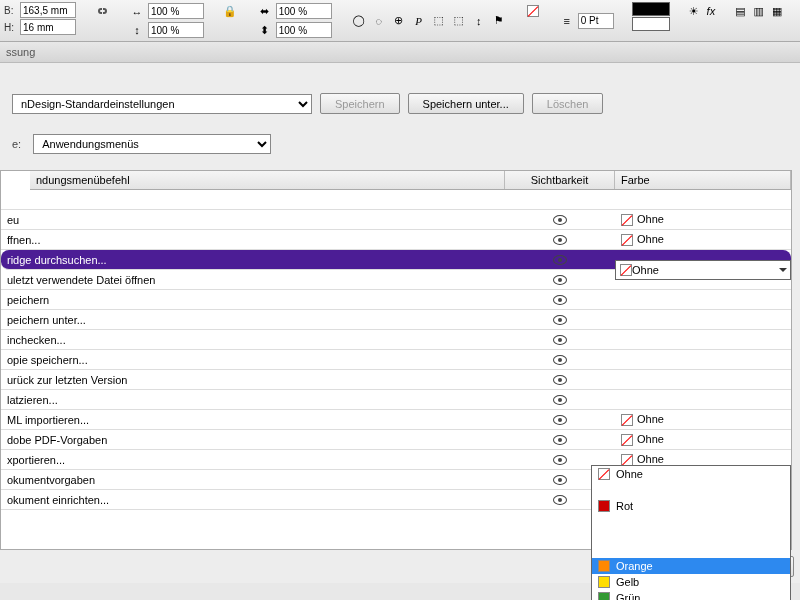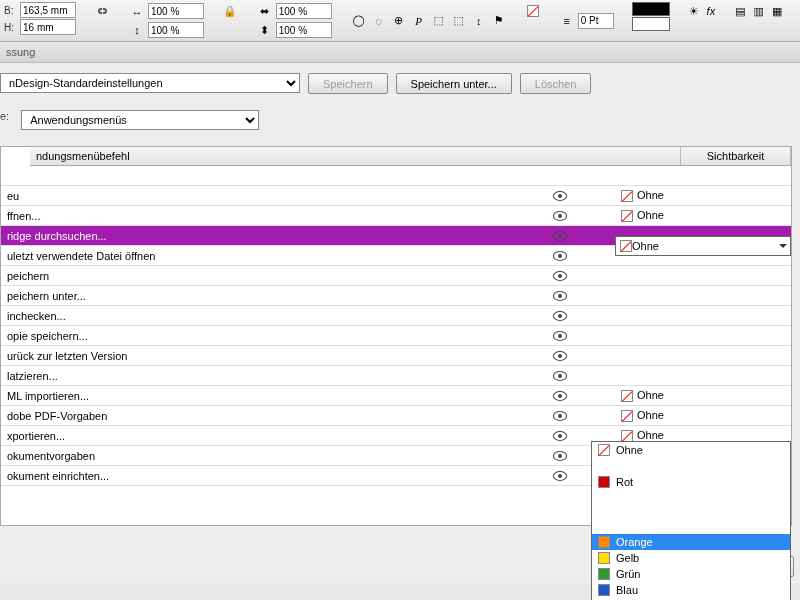--- a/index.html
+++ b/index.html
@@ -13,39 +13,39 @@
 .tb-input { width: 56px; height: 16px; border: 1px solid #999; font-size: 10px; padding: 0 2px; background: #fff; }
 .tb-ico { width: 18px; height: 18px; border: 1px solid transparent; display: inline-flex; align-items: center; justify-content: center; cursor: pointer; }
 .tb-sep { width: 1px; background: #bbb; margin: 2px 3px; }
 .tb-swatch { width: 38px; height: 14px; border: 1px solid #666; }
 .tb-pt-input { width: 36px; height: 16px; border: 1px solid #999; font-size: 10px; background: #fff; padding: 0 2px; }
 
 
 .dialog-title { background: linear-gradient(#e8e8e8, #d5d5d5); padding: 4px 6px; font-size: 11px; color: #555; border-bottom: 1px solid #bbb; }
 .dialog-body { background: #ededed; padding: 10px 8px 8px 0; height: 520px; position: relative; }
 
-.row-set { display: flex; gap: 8px; margin-bottom: 16px; padding-left: 0; }
+.row-set { display: flex; align-items: center; gap: 8px; margin-bottom: 16px; padding-left: 12px; margin-top: 20px; }
 .dd { height: 20px; border: 1px solid #888; background: #fff; font-size: 11px; padding: 1px 4px; }
 .dd-wide { width: 300px; }
 .dd-med { width: 238px; }
 .btn { height: 21px; padding: 0 14px; border: 1px solid #888; background: linear-gradient(#f8f8f8, #e0e0e0); font-size: 11px; cursor: pointer; border-radius: 2px; }
 .btn-disabled { color: #999; }
 .row-label { font-size: 11px; color: #444; margin-right: 4px; }
 
 
 .tbl-wrap { border: 1px solid #aaa; background: #fff; height: 380px; overflow: visible; position: relative; }
 .tbl-head { display: flex; background: linear-gradient(#f5f5f5, #e4e4e4); border-bottom: 1px solid #aaa; margin-left: 29px; }
 .th { padding: 3px 6px; font-size: 11px; border-right: 1px solid #bbb; text-align: left; }
 .th-cmd { flex: 1; }
 .th-vis { width: 110px; text-align: center; }
 .th-col { width: 176px; }
 
 .tbl-body { }
 .tr { display: flex; border-bottom: 1px solid #ddd; height: 20px; align-items: center; }
-.tr-sel { background: #a21caf; color: #fff; }
+.tr-sel { background: #4c1d95; color: #fff; border-radius: 8px; }
 .td-cmd { flex: 1; padding: 0 6px; font-size: 11px; }
 .td-vis { width: 110px; display: flex; justify-content: center; }
 .td-col { width: 176px; padding: 0 6px; font-size: 11px; position: relative; }
 .eye { width: 14px; height: 10px; border: 1px solid #444; border-radius: 50%; position: relative; }
 .eye::after { content: ''; position: absolute; width: 4px; height: 4px; background: #444; border-radius: 50%; top: 2px; left: 4px; }
 
 .color-dd { position: absolute; top: 0; left: 0; right: 0; height: 20px; border: 1px solid #666; background: #fff; display: flex; align-items: center; padding: 0 4px; }
 .color-dd::after { content: ''; position: absolute; right: 3px; top: 7px; border: 4px solid transparent; border-top-color: #333; }
 
 
@@ -161,20 +161,21 @@
     <span class="row-label">e:</span>
     <select class="dd dd-med">
       <option>Anwendungsmenüs</option>
     </select>
   </div>
 
   <div class="tbl-wrap">
     <div class="tbl-head">
       <div class="th th-cmd">ndungsmenübefehl</div>
       <div class="th th-vis">Sichtbarkeit</div>
+      <div class="th th-col">Farbe</div>
     </div>
     <div class="tbl-body" id="tbody">
         <div class="tr">
           <div class="td-cmd"></div>
           <div class="td-vis"></div>
           <div class="td-col"><span></span></div>
         </div>
         <div class="tr">
           <div class="td-cmd">eu</div>
           <div class="td-vis">

